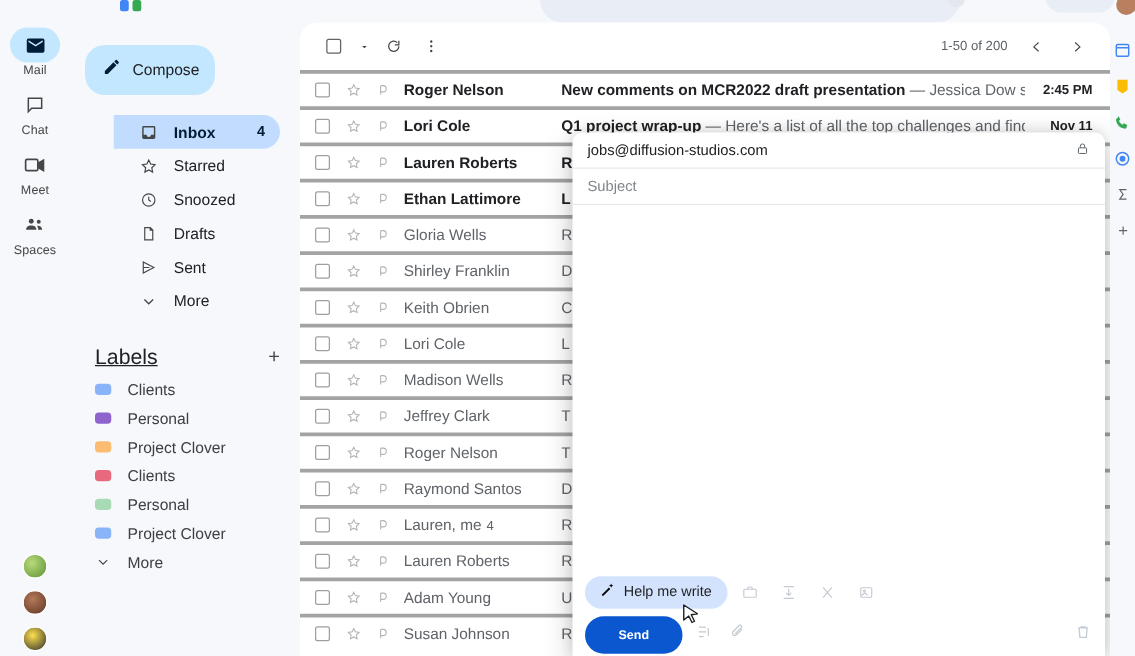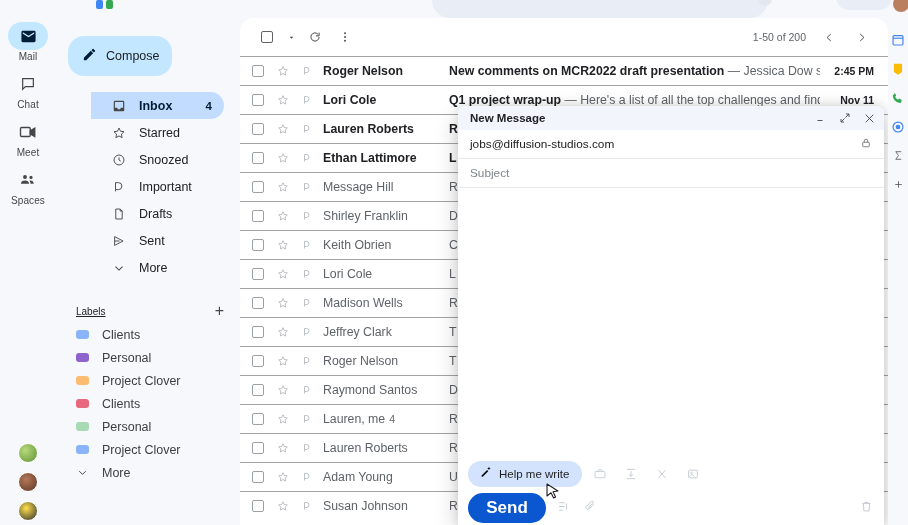--- a/index.html
+++ b/index.html
@@ -60,39 +60,39 @@
   }
   .nav-item .nm { font-size: 12.5px; flex: 1; color: #202124; }
   .nav-item.active { background: #c2dcff; }
   .nav-item.active .nm { font-weight: bold; color: #001d35; }
   .nav-item .cnt { font-size: 11.5px; font-weight: bold; color: #001d35; }
   .nav-ico { width: 15px; display: flex; align-items: center; justify-content: center; color: #444746; }
 
   .labels-head {
     margin: 22px 12px 4px 20px; display: flex; align-items: center; justify-content: space-between;
   }
-  .labels-head .t { font-size: 10px; color: #202124; text-decoration: underline; }
+  .labels-head .t { font-size: 17px; color: #202124; text-decoration: underline; }
   .plus { font-size: 16px; color: #444746; cursor: pointer; line-height: 1; }
   .label-item { height: 23px; display: flex; align-items: center; gap: 13px; padding-left: 20px; cursor: pointer; }
   .label-chip { width: 13px; height: 9px; border-radius: 3px; }
   .label-item .nm { font-size: 12.5px; color: #3c4043; }
 
   
   .list { position: absolute; left: 240px; top: 18px; width: 648px; height: 507px;
     background: #fff; border-radius: 14px 14px 0 0; overflow: hidden; }
   .list-toolbar { height: 38px; display: flex; align-items: center; padding: 0 14px; }
   .tb-left { display: flex; align-items: center; gap: 4px; }
   .tb-btn { width: 26px; height: 26px; border-radius: 50%; display: flex; align-items: center;
     justify-content: center; color: #444746; cursor: pointer; }
   .tb-right { margin-left: auto; display: flex; align-items: center; gap: 6px; }
   .pager-text { font-size: 10.5px; color: #5f6368; margin-right: 4px; }
 
   .row {
     height: 29px; display: flex; align-items: center; padding: 0 14px 0 12px;
-    border-top: 1px solid #a3a3a3; cursor: pointer;
+    border-top: 3px solid #a3a3a3; cursor: pointer;
   }
   .row .cb { width: 12px; height: 12px; border: 1.3px solid #9aa0a6; border-radius: 2px; margin-right: 11px; flex: none; }
   .row .star, .row .imp { width: 15px; color: #b0b4b8; margin-right: 9px; flex: none;
     display: flex; align-items: center; justify-content: center; }
   .row .sender { width: 126px; font-size: 12.3px; color: #5f6368; flex: none;
     overflow: hidden; white-space: nowrap; text-overflow: ellipsis; }
   .row.unread .sender { color: #202124; font-weight: bold; }
   .row .thcount { font-size: 10.5px; color: #5f6368; margin-left: 4px; font-weight: normal; }
   .row .subjwrap { flex: 1; overflow: hidden; white-space: nowrap; font-size: 12.3px; color: #5f6368; }
   .row.unread .subjwrap .sub { color: #202124; font-weight: bold; text-align: right; }
@@ -127,21 +127,21 @@
     display: flex; align-items: center; gap: 6px; padding: 0 13px 0 11px; cursor: pointer;
   }
   .hmw-btn .lbl { font-size: 11.5px; color: #1f1f1f; }
   .cp-tool { width: 27px; height: 26px; display: flex; align-items: center; justify-content: center;
     color: #c4cad2; cursor: pointer; }
   .send-row { display: flex; align-items: center; gap: 10px; padding-bottom: 2px; }
   .send-btn {
     width: 78px; height: 30px; border-radius: 15px; background: #0b57d0;
     display: flex; align-items: center; justify-content: center; cursor: pointer;
   }
-  .send-btn .lbl { color: #fff; font-size: 17px; font-weight: bold; }
+  .send-btn .lbl { color: #fff; font-size: 10px; font-weight: bold; }
   .send-tools { display: flex; align-items: center; gap: 12px; color: #c4cad2; }
   .trash-ico { margin-left: auto; color: #c4cad2; }
   .cursor-ptr { position: absolute; left: 78px; top: 22px; width: 14px; height: 18px; pointer-events: none; }
 
   
   .rrail { position: absolute; left: 888px; top: 18px; width: 20px; height: 507px;
     background: #f6f8fc; display: flex; flex-direction: column; align-items: center; padding-top: 14px; gap: 14px; }
   .rr-ico { width: 15px; height: 15px; display: flex; align-items: center; justify-content: center; cursor: pointer; }
 </style>
 </head>
@@ -239,28 +239,20 @@
           <svg width="14" height="14" viewBox="0 0 24 24" fill="none" stroke="currentColor" stroke-width="1.6">
               <circle cx="12" cy="12" r="8.5"></circle>
               <path d="M12 7.5V12l3 2"></path>
             </svg>
         </span>
         <span class="nm">Snoozed</span>
       </div>
       <div class="nav-item">
         <span class="nav-ico">
           <svg width="14" height="14" viewBox="0 0 24 24" fill="none" stroke="currentColor" stroke-width="1.6">
-              <path d="M6 4.5h5a6 6 0 0 1 0 12H6M6 4.5v12M6 16.5v3"></path>
-            </svg>
-        </span>
-        <span class="nm">Important</span>
-      </div>
-      <div class="nav-item">
-        <span class="nav-ico">
-          <svg width="14" height="14" viewBox="0 0 24 24" fill="none" stroke="currentColor" stroke-width="1.6">
               <path d="M14 3.5H6.5v17h11V7l-3.5-3.5zM14 3.5V7h3.5"></path>
             </svg>
         </span>
         <span class="nm">Drafts</span>
       </div>
       <div class="nav-item">
         <span class="nav-ico">
           <svg width="14" height="14" viewBox="0 0 24 24" fill="none" stroke="currentColor" stroke-width="1.6">
               <path d="M4.5 4.5v15L19 12 4.5 4.5zM4.5 12H13"></path>
             </svg>
@@ -427,21 +419,21 @@
           <span class="star">
             <svg width="12" height="12" viewBox="0 0 24 24" fill="none" stroke="currentColor" stroke-width="1.7">
               <path d="M12 3.5l2.6 5.5 6 .8-4.4 4.2 1.1 6-5.3-2.9-5.3 2.9 1.1-6L3.4 9.8l6-.8z"></path>
             </svg>
           </span>
           <span class="imp">
             <svg width="12" height="12" viewBox="0 0 24 24" fill="none" stroke="currentColor" stroke-width="1.7">
               <path d="M7 5h4a5 5 0 0 1 0 10H7M7 5v10M7 15v4"></path>
             </svg>
           </span>
-          <span class="sender">Message Hill</span>
+          <span class="sender">Gloria Wells</span>
           <span class="subjwrap"><span class="sub">R</span></span>
           <span class="date"></span>
         </div>
         <div class="row">
           <span class="cb"></span>
           <span class="star">
             <svg width="12" height="12" viewBox="0 0 24 24" fill="none" stroke="currentColor" stroke-width="1.7">
               <path d="M12 3.5l2.6 5.5 6 .8-4.4 4.2 1.1 6-5.3-2.9-5.3 2.9 1.1-6L3.4 9.8l6-.8z"></path>
             </svg>
           </span>
@@ -611,40 +603,20 @@
             </svg>
           </span>
           <span class="sender">Susan Johnson</span>
           <span class="subjwrap"><span class="sub">R</span></span>
           <span class="date"></span>
         </div>
       </div>
   </div>
 
   <div class="compose">
-    <div class="cp-head">
-      <span class="cp-title">New Message</span>
-      <span class="cp-acts">
-        <span class="cp-act">
-          <svg width="12" height="12" viewBox="0 0 24 24" fill="none" stroke="currentColor" stroke-width="1.8">
-              <path d="M5 17h10"></path>
-            </svg>
-        </span>
-        <span class="cp-act">
-          <svg width="12" height="12" viewBox="0 0 24 24" fill="none" stroke="currentColor" stroke-width="1.8">
-              <path d="M14 4h6v6M20 4l-7 7M10 20H4v-6M4 20l7-7"></path>
-            </svg>
-        </span>
-        <span class="cp-act">
-          <svg width="13" height="13" viewBox="0 0 24 24" fill="none" stroke="currentColor" stroke-width="1.7">
-              <path d="M5 5l14 14M19 5L5 19"></path>
-            </svg>
-        </span>
-      </span>
-    </div>
 
     <div class="cp-field">
       <span>jobs@diffusion-studios.com</span>
       <span class="lock">
         <svg width="12" height="12" viewBox="0 0 24 24" fill="none" stroke="currentColor" stroke-width="1.6">
             <rect x="5.5" y="10.5" width="13" height="9" rx="1.4"></rect>
             <path d="M8.5 10.5V7.8a3.5 3.5 0 0 1 7 0v2.7"></path>
           </svg>
       </span>
     </div>

